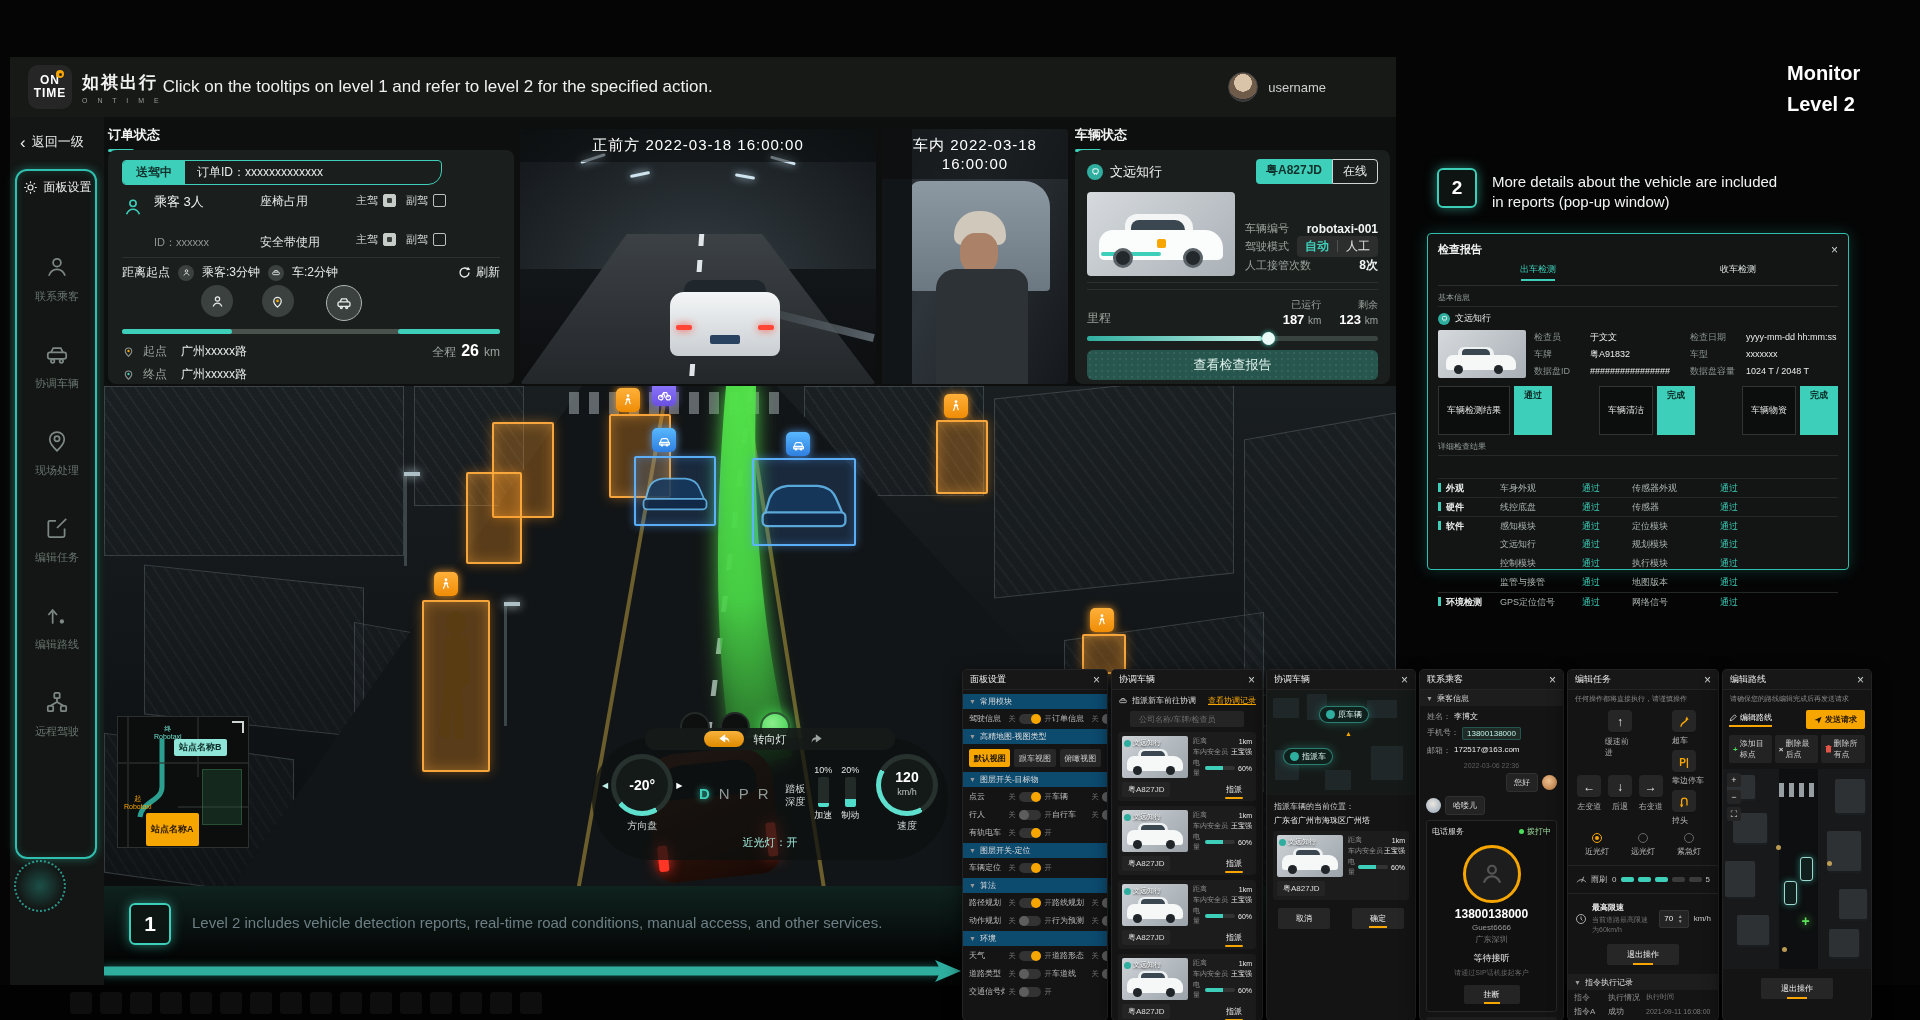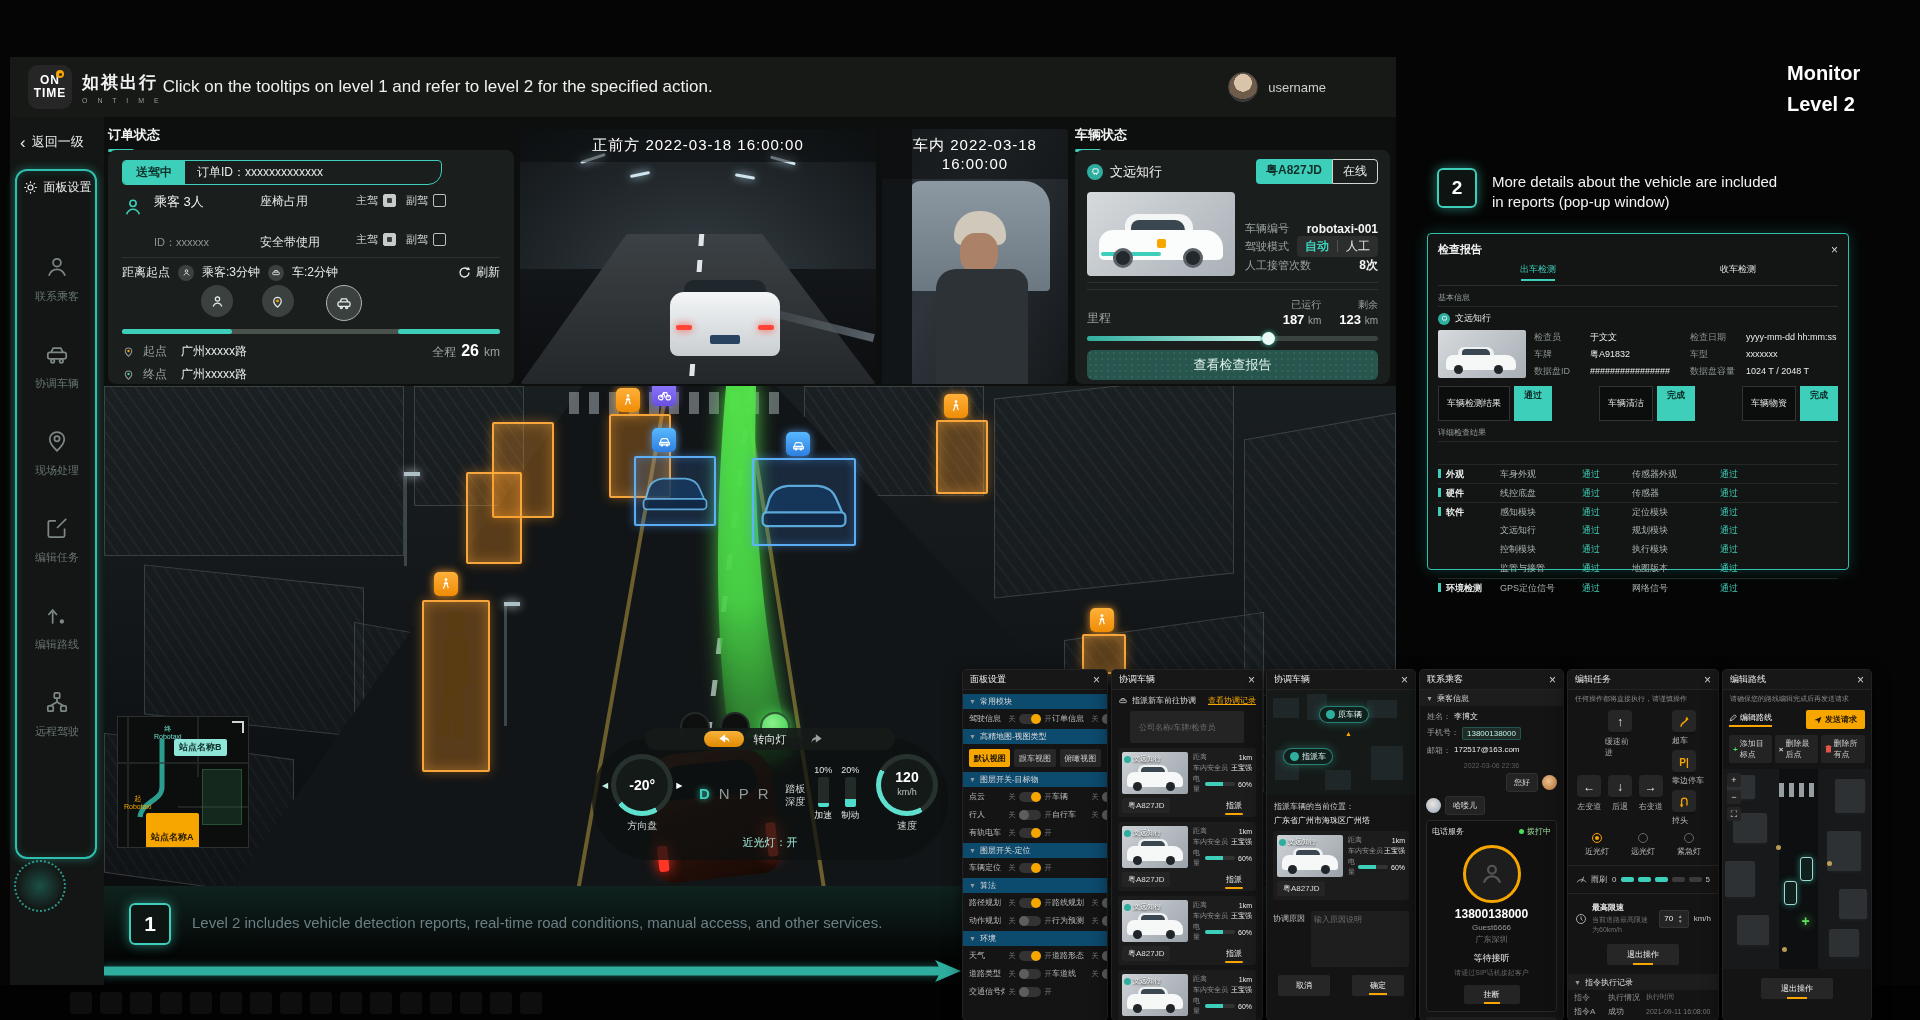--- a/index.html
+++ b/index.html
@@ -177,21 +177,21 @@
 #ego{position:absolute;left:528px;top:358px;width:170px;height:142px;z-index:5;transform:rotate(-6deg)}
 .ego-body{position:absolute;left:18px;top:6px;width:126px;height:128px;background:linear-gradient(165deg,#55291c 0%,#31140c 45%,#170905 100%);border-radius:30px 34px 20px 20px}
 .ego-glass{position:absolute;left:34px;top:18px;width:94px;height:34px;background:#0d1214;border-radius:18px 20px 8px 8px}
 .ego-tail-l{position:absolute;left:22px;top:96px;width:10px;height:26px;background:#ff3526;box-shadow:0 0 14px #ff3526;border-radius:3px}
 .ego-tail-r{position:absolute;left:132px;top:84px;width:10px;height:34px;background:#ff4230;box-shadow:0 0 16px #ff4230;border-radius:3px}
 
 #minimap{left:117px;top:716px;width:132px;height:132px;position:absolute;background:#0c0e0d;border:1px solid #2c302e;z-index:8;overflow:hidden}
 .mm-corner{position:absolute;right:4px;top:4px;width:12px;height:12px;border-top:2px solid #cfd6d2;border-right:2px solid #cfd6d2}
 .mm-green{position:absolute;right:6px;top:52px;width:40px;height:56px;background:rgba(40,90,60,.35);border:1px solid rgba(70,140,90,.4)}
 .mm-tagB{position:absolute;left:56px;top:22px;background:#8fe6d8;color:#0d2a26;font-size:9px;padding:2px 5px;border-radius:2px;font-weight:bold}
-.mm-tagA{position:absolute;left:28px;top:96px;background:#f7a600;color:#241703;font-size:9px;padding:18px 5px;border-radius:2px;font-weight:bold}
+.mm-tagA{position:absolute;left:28px;top:96px;background:#f7a600;color:#241703;font-size:9px;padding:10px 5px;border-radius:2px;font-weight:bold}
 .mm-markB{position:absolute;left:36px;top:8px;font-size:7px;color:#6fe0cf;line-height:8px;text-align:center}
 .mm-markA{position:absolute;left:6px;top:78px;font-size:7px;color:#f7a600;line-height:8px;text-align:center}
 
 #bottom-strip{left:10px;top:886px;width:1386px;height:99px;position:absolute;background:linear-gradient(180deg,rgba(17,38,33,.9),#030404 75%)}
 #bottom-bar{left:0;top:985px;width:1920px;height:35px;position:absolute;background:#020202;display:flex;align-items:center;gap:8px;padding-left:70px}
 .bb-blk{width:22px;height:22px;background:#0e0e0e;border-radius:3px;flex:none}
 .tip-num{width:42px;height:42px;background:rgba(14,22,20,.9);border:2px solid #3ecfba;border-radius:6px;box-shadow:0 0 12px rgba(62,207,186,.55);display:flex;align-items:center;justify-content:center;font-size:21px;font-weight:bold;color:#fff;position:absolute;z-index:30}
 #tip1-num{left:119px;top:17px}
 #tip1-text{position:absolute;left:182px;top:28px;width:800px;font-size:15px;color:#6d7f85}
 #arrow1{position:absolute;left:85px;top:72px}
@@ -211,21 +211,21 @@
 .rp-sec{font-size:8px;color:#9aa39e;margin-top:6px;border-bottom:1px solid #242927;padding-bottom:3px}
 .rp-prov{display:flex;align-items:center;gap:5px;margin-top:5px;color:#e5e9e7}
 .rp-basic{display:flex;gap:8px;margin-top:5px}
 .rp-thumb{width:88px;height:48px;border-radius:2px;background:linear-gradient(135deg,#d6dadd,#a8afb5);position:relative;overflow:hidden;flex:none}
 .rp-fcol{flex:1;display:flex;flex-direction:column;justify-content:space-between}
 .rp-frow{display:flex;gap:4px;line-height:14px}
 .rp-frow .l{color:#8a938f;width:52px;flex:none}
 .rp-frow .v{color:#e8ecea}
 .rp-checks{display:flex;justify-content:space-between;margin-top:8px}
 .rp-chk{display:flex}
-.rp-chk .lab{background:#0c0e0d;border:1px solid #333;padding:10px 8px;color:#dfe4e2}
+.rp-chk .lab{background:#0c0e0d;border:1px solid #333;padding:17px 8px;color:#dfe4e2}
 .rp-chk .st{background:#3ecfba;color:#0c2a25;font-weight:bold;padding:3px 10px;margin-left:4px}
 .rp-rows{margin-top:22px}
 .rp-row{display:grid;grid-template-columns:62px 82px 50px 88px 50px;align-items:center;height:19px}
 .rp-row.sep{border-top:1px solid #232826}
 .rp-cat{color:#e8ecea;font-weight:bold}
 .rp-row.sep .rp-cat::before{content:"";display:inline-block;width:3px;height:9px;background:#3ecfba;margin-right:5px;vertical-align:-1px}
 .rp-i{color:#aab3ae}
 .rp-s{color:#3ecfba}
 
 .mini{position:absolute;top:670px;height:350px;background:#141414;border-radius:4px;box-shadow:0 0 0 1px #232323,0 6px 18px rgba(0,0,0,.7);overflow:hidden;font-size:8px;color:#c9c9c9;z-index:20}
@@ -243,21 +243,21 @@
 .vb{flex:1;height:18px;background:#272727;display:flex;align-items:center;justify-content:center;border-radius:2px;color:#c9c9c9;cursor:pointer}
 .vb.active{background:#f7a600;color:#1c1405;font-weight:bold}
 #p-settings{left:963px;width:144px}
 #p-coord-list{left:1112px;width:150px}
 #p-coord-map{left:1267px;width:148px}
 #p-contact{left:1420px;width:143px}
 #p-task{left:1568px;width:150px}
 #p-route{left:1723px;width:148px}
 .assign-row{display:flex;align-items:center;gap:4px;padding:5px 6px 0;color:#ddd}
 .link-org{margin-left:auto;color:#f7a600;text-decoration:underline;cursor:pointer}
-.srch{margin:5px 18px;height:32px;background:#242424;border-radius:2px;display:flex;align-items:center;gap:4px;padding:0 5px}
+.srch{margin:5px 18px;height:16px;background:#242424;border-radius:2px;display:flex;align-items:center;gap:4px;padding:0 5px}
 .srch input{flex:1;font-size:8px;color:#ccc}
 .srch input::placeholder,textarea::placeholder{color:#6d6d6d}
 .ccard{margin:5px 6px;background:#1c1c1c;border-radius:3px;padding:4px}
 .ccard-top{display:flex;gap:5px}
 .cimg{width:66px;height:42px;border-radius:2px;background:linear-gradient(135deg,#cdd2d6,#9ba3aa);position:relative;overflow:hidden;flex:none}
 .mcar-body{position:absolute;left:5px;bottom:7px;width:56px;height:15px;background:#f6f8f8;border-radius:7px 9px 3px 3px}
 .mcar-cab{position:absolute;left:16px;bottom:19px;width:30px;height:10px;background:#eef1f1;border-radius:6px 7px 0 0}
 .mcar-win{position:absolute;left:19px;bottom:20px;width:24px;height:7px;background:#3a4750;border-radius:4px 5px 0 0}
 .mcar-w1,.mcar-w2{position:absolute;bottom:3px;width:9px;height:9px;background:#20252a;border-radius:50%}
 .mcar-w1{left:11px}.mcar-w2{left:44px}
@@ -1388,24 +1388,20 @@
               <span class="cbar"></span>
               <span class="v">60%</span>
             </span>
           </div>
       </div>
     </div>
     <div class="ccard-bot">
         <span class="cplate">粤A827JD</span>
       </div>
   </div>
-  <div class="reason-row">
-    <span class="l">协调原因</span>
-    <div class="reason-box"><textarea placeholder="输入原因说明" style=""></textarea></div>
-  </div>
   <div class="btn-row">
     <span class="dk-btn">取消</span>
     <span class="dk-btn accent">确定</span>
   </div>
 </div>
 
 <div class="mini" id="p-contact">
   <div class="mini-title">
     <span>联系乘客</span>
     <span class="x-btn">×</span>

